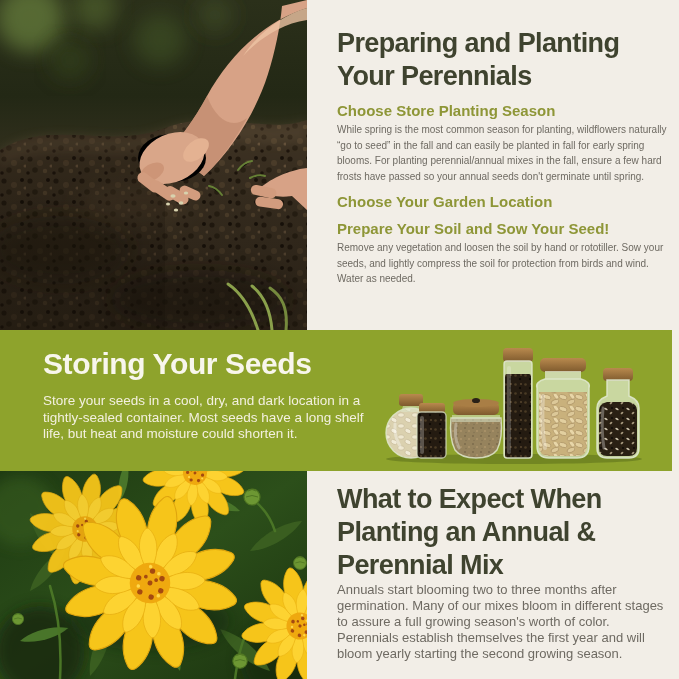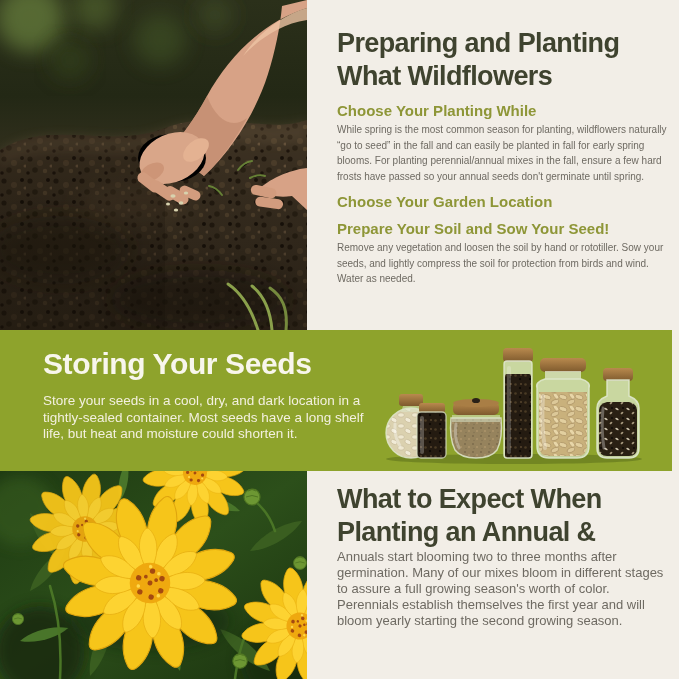--- a/index.html
+++ b/index.html
@@ -137,24 +137,24 @@
           <path d="M258,330 C250,305 240,292 228,284"></path>
           <path d="M272,330 C270,306 262,294 252,286"></path>
           <path d="M286,330 C288,308 282,296 270,288" stroke="#75893d"></path>
         </g>
       </svg>
     </div>
 
     <div class="panel-top">
       <h1 class="h-main">
           <span>Preparing and Planting</span>
-          <span>What Wildflowers</span>
+          <span>Your Perennials</span>
         </h1>
 
-      <div class="sub-title">Choose Your Planting While</div>
+      <div class="sub-title">Choose Store Planting Season</div>
       <p class="body-text">While spring is the most common season for planting, wildflowers naturally “go to seed” in the fall and can easily be planted in fall for early spring blooms. For planting perennial/annual mixes in the fall, ensure a few hard frosts have passed so your annual seeds don't germinate until spring.</p>
 
       <div class="sub-title">Choose Your Garden Location</div>
 
       <div class="sub-title">Prepare Your Soil and Sow Your Seed!</div>
       <p class="body-text">Remove any vegetation and loosen the soil by hand or rototiller. Sow your seeds, and lightly compress the soil for protection from birds and wind. Water as needed.</p>
     </div>
   </div>
 
   <div class="band">
@@ -371,18 +371,19 @@
           <use href="#bud" transform="translate(240,190) scale(0.9)"></use>
           <use href="#bud" transform="translate(18,148) scale(0.7)"></use>
         </g>
       </svg>
     </div>
 
     <div class="panel-bottom">
       <h2 class="h-main">
           <span>What to Expect When</span>
           <span>Planting an Annual &amp;</span>
+          <span>Perennial Mix</span>
         </h2>
       <p class="body-text">Annuals start blooming two to three months after germination. Many of our mixes bloom in different stages to assure a full growing season's worth of color. Perennials establish themselves the first year and will bloom yearly starting the second growing season.</p>
     </div>
   </div>
 
 </div>
 
 </body></html>

